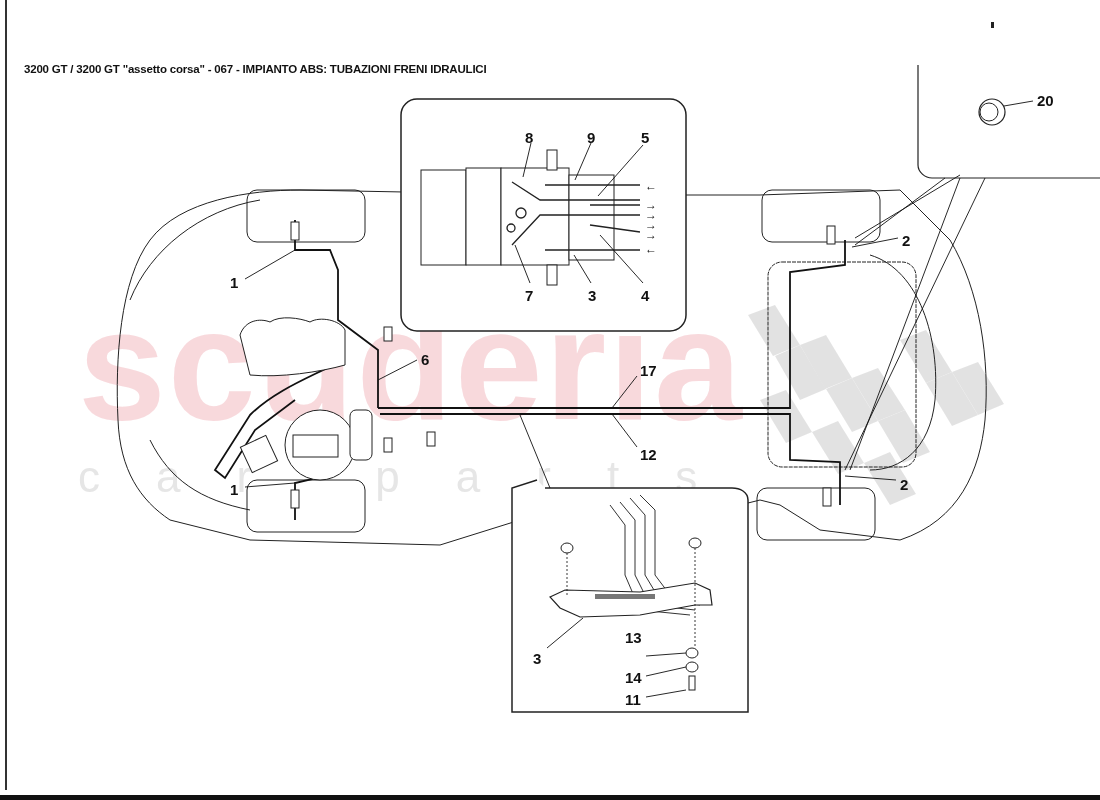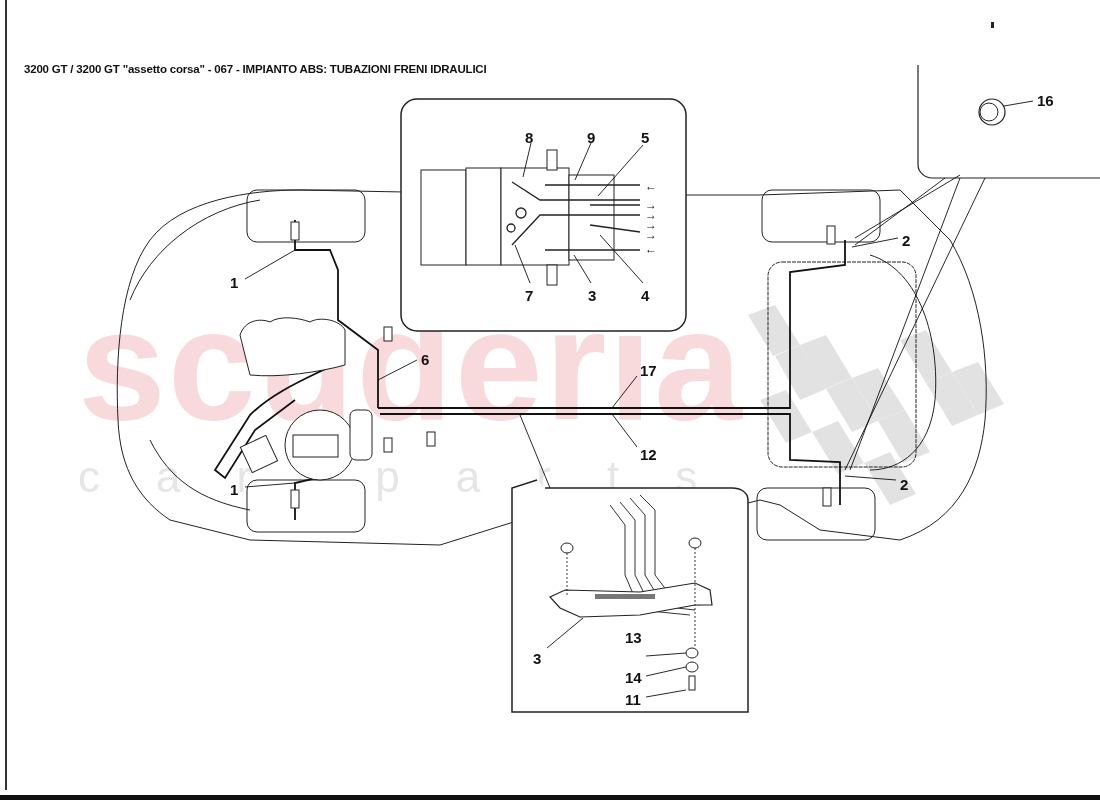--- a/index.html
+++ b/index.html
@@ -174,16 +174,16 @@
 <span class="callout" style="left:421px;top:352px">6</span>
 <span class="callout" style="left:525px;top:288px">7</span>
 <span class="callout" style="left:525px;top:130px">8</span>
 <span class="callout" style="left:587px;top:130px">9</span>
 <span class="callout" style="left:640px;top:363px">17</span>
 <span class="callout" style="left:640px;top:447px">12</span>
 <span class="callout" style="left:533px;top:651px">3</span>
 <span class="callout" style="left:625px;top:630px">13</span>
 <span class="callout" style="left:625px;top:670px">14</span>
 <span class="callout" style="left:625px;top:692px">11</span>
-<span class="callout" style="left:1037px;top:93px">16</span>
+<span class="callout" style="left:1037px;top:93px">20</span>
 
 <div class="mark" style="left:991px;top:22px"></div>
 <div class="bottom-bar"></div>
 
 </body></html>

